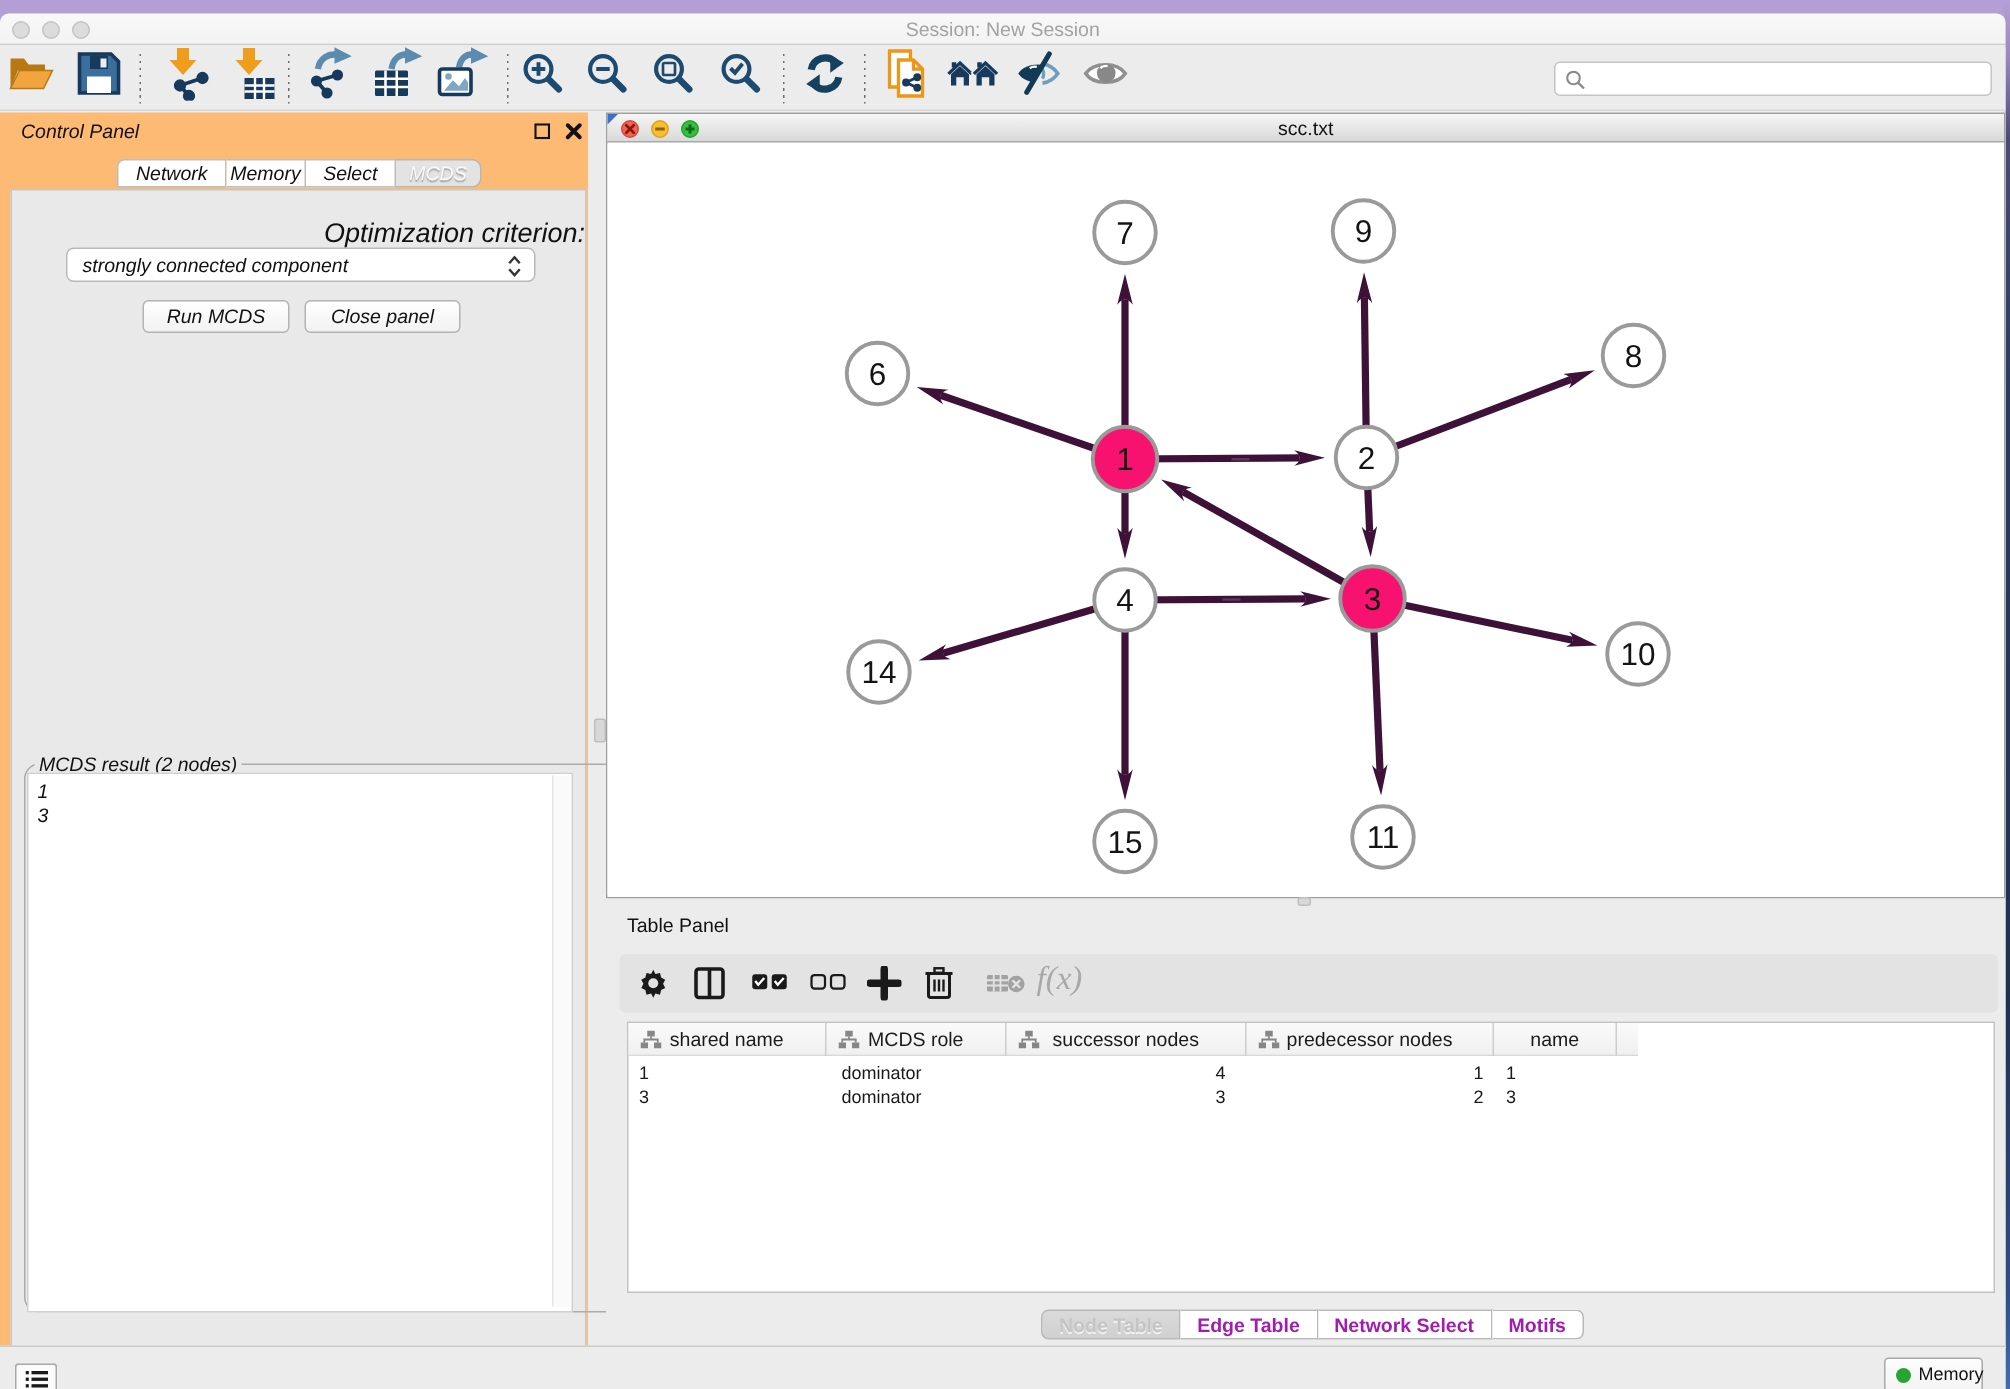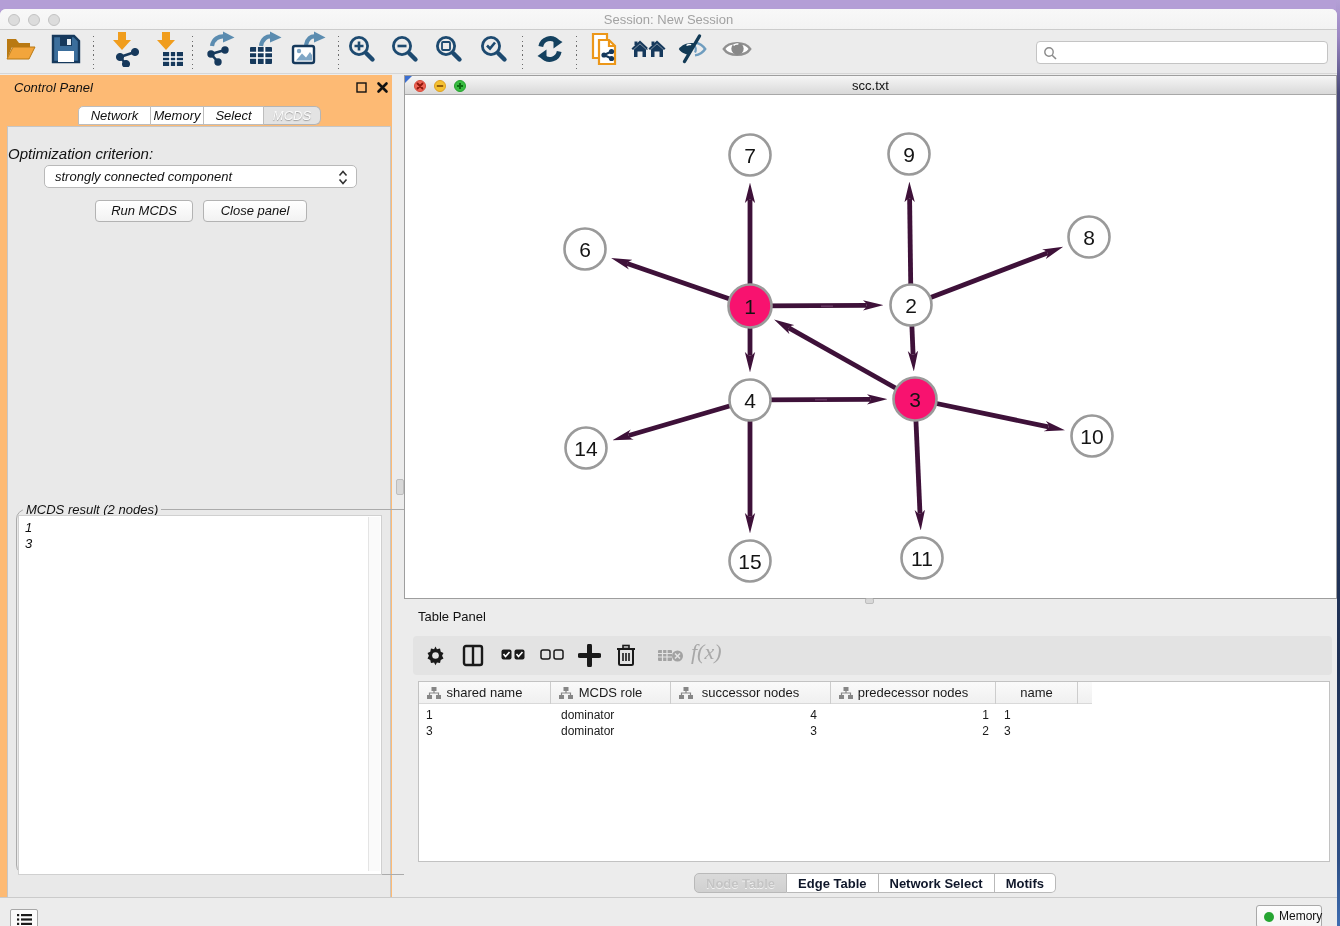--- a/index.html
+++ b/index.html
@@ -30,21 +30,21 @@
 #cptitle { position:absolute; left:14px; top:5px; font-size:13px; color:#111; }
 .paneico { position:absolute; top:6px; }
 #cptabs { position:absolute; left:78px; top:31px; height:19px; }
 .tab { float:left; height:19px; line-height:18px; font-size:13px; text-align:center;
   background:#ffffff; border:1px solid #bdbdbd; border-left:none; color:#111; }
 .tab.first { border-left:1px solid #bdbdbd; border-radius:5px 0 0 0; }
 .tab.sel { background:#e3e3e3; color:#fbfbfb;
   text-shadow:0 1px 1px #9e9e9e; border-radius:0 6px 6px 0; border-color:#b5b5b5; }
 #cppane { position:absolute; left:7px; top:51px; width:384px; height:827px;
   background:#e9e9e9; border:1px solid #c6c6c6; }
-#optlab { position:absolute; top:18px; width:100%; text-align:left; font-size:15px; color:#111; }
+#optlab { position:absolute; top:18px; width:100%; text-align:right; font-size:18px; color:#111; }
 #combo { position:absolute; left:36px; top:38px; width:313px; height:23px;
   background:#ffffff; border:1px solid #b9b9b9; border-radius:5px;
   font-size:13px; line-height:21px; padding-left:10px; color:#111; }
 .btn { position:absolute; top:73px; height:22px; background:linear-gradient(#ffffff,#f2f2f2);
   border:1px solid #b3b3b3; border-radius:4px; font-size:13px; text-align:center;
   line-height:20px; color:#111; }
 #grp { position:absolute; left:8px; top:382px; width:424px; height:366px;
   border:1px solid #ababab; border-radius:10px; }
 #grplab { position:absolute; left:6px; top:-8px; background:#e9e9e9; padding:0 3px;
   font-size:13px; color:#111; }
@@ -71,21 +71,21 @@
   background:#ffffff; border:1px solid #c2c2c2; }
 #thead { position:absolute; left:0; top:0; width:673px; height:22px;
   background:linear-gradient(#fafafa,#f0f0f0); border-bottom:1px solid #d9d9d9; }
 .th { position:absolute; top:0; height:22px; border-right:1px solid #cdcdcd;
   font-size:13px; color:#1a1a1a; text-align:center; line-height:22px; }
 .td { position:absolute; font-size:12px; color:#1a1a1a; height:16px; line-height:16px; }
 .hico { position:absolute; top:5px; }
 .knob { position:absolute; background:#d8d8d8; border:1px solid #bdbdbd; border-radius:2px; }
 #tptabs { position:absolute; left:290px; top:274px; height:20px; }
 .tab2 { float:left; height:20px; line-height:19px; padding:0 11px; font-size:13px; font-weight:bold;
-  background:#ffffff; border:1px solid #b9b9b9; border-left:none; color:#0f172a; }
+  background:#ffffff; border:1px solid #b9b9b9; border-left:none; color:#a21caf; }
 
 #sb { position:absolute; left:0; top:888px; width:100%; height:36px;
   background:#ececec; border-top:1px solid #cbcbcb; }
 #sbbtn { position:absolute; left:10px; top:11px; width:28px; height:20px;
   background:#fbfbfb; border:1px solid #a8a8a8; border-radius:2px; }
 #membtn { position:absolute; right:15px; top:7px; width:66px; height:23px;
   background:linear-gradient(#fdfdfd,#f4f4f4); border:1px solid #a9a9a9; border-radius:3px;
   font-size:12px; color:#111; line-height:21px; padding-left:22px; }
 #memdot { position:absolute; left:7px; top:6px; width:10px; height:10px;
   border-radius:50%; background:#26a532; }

